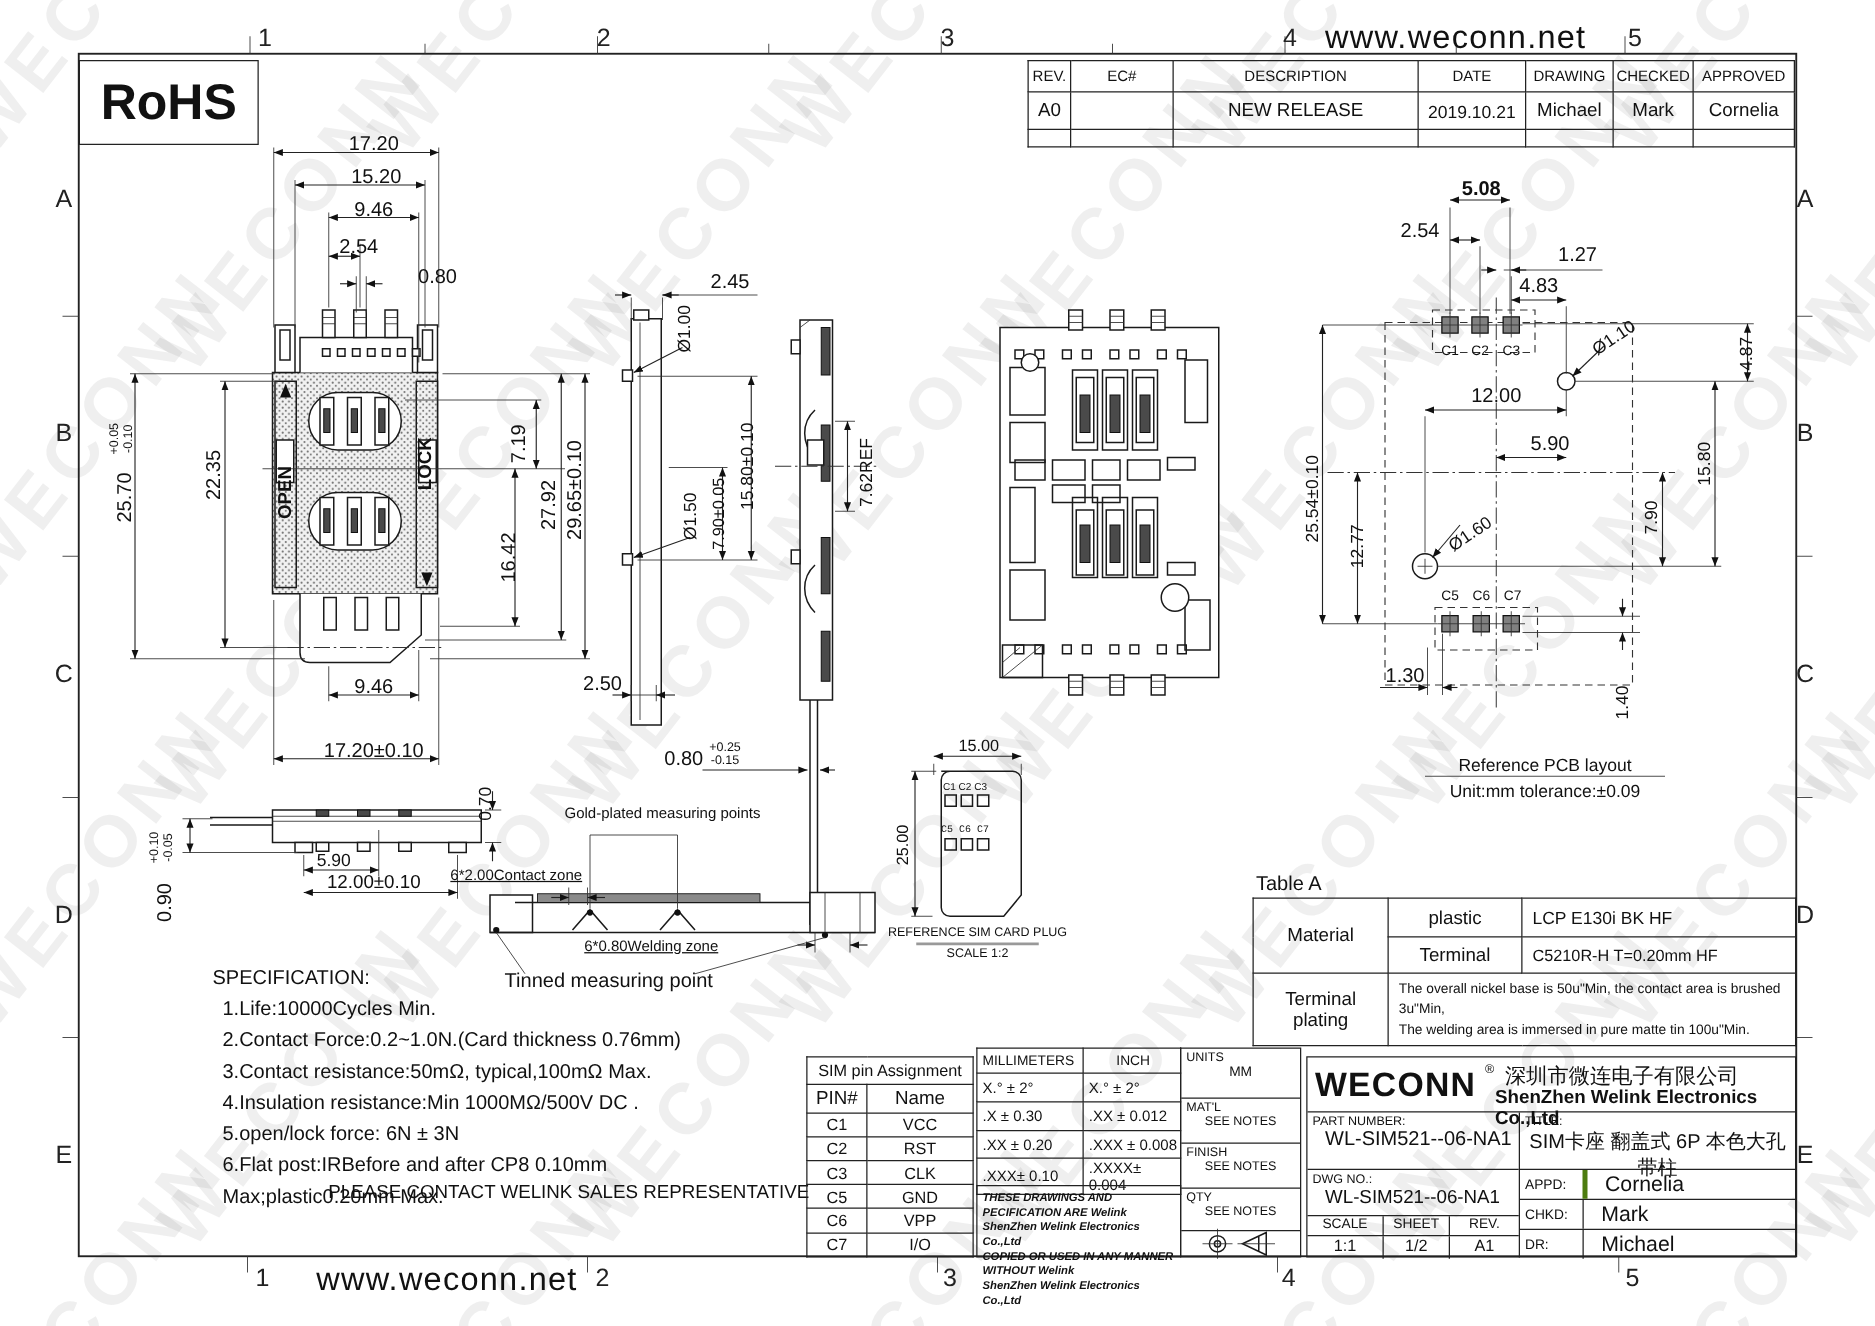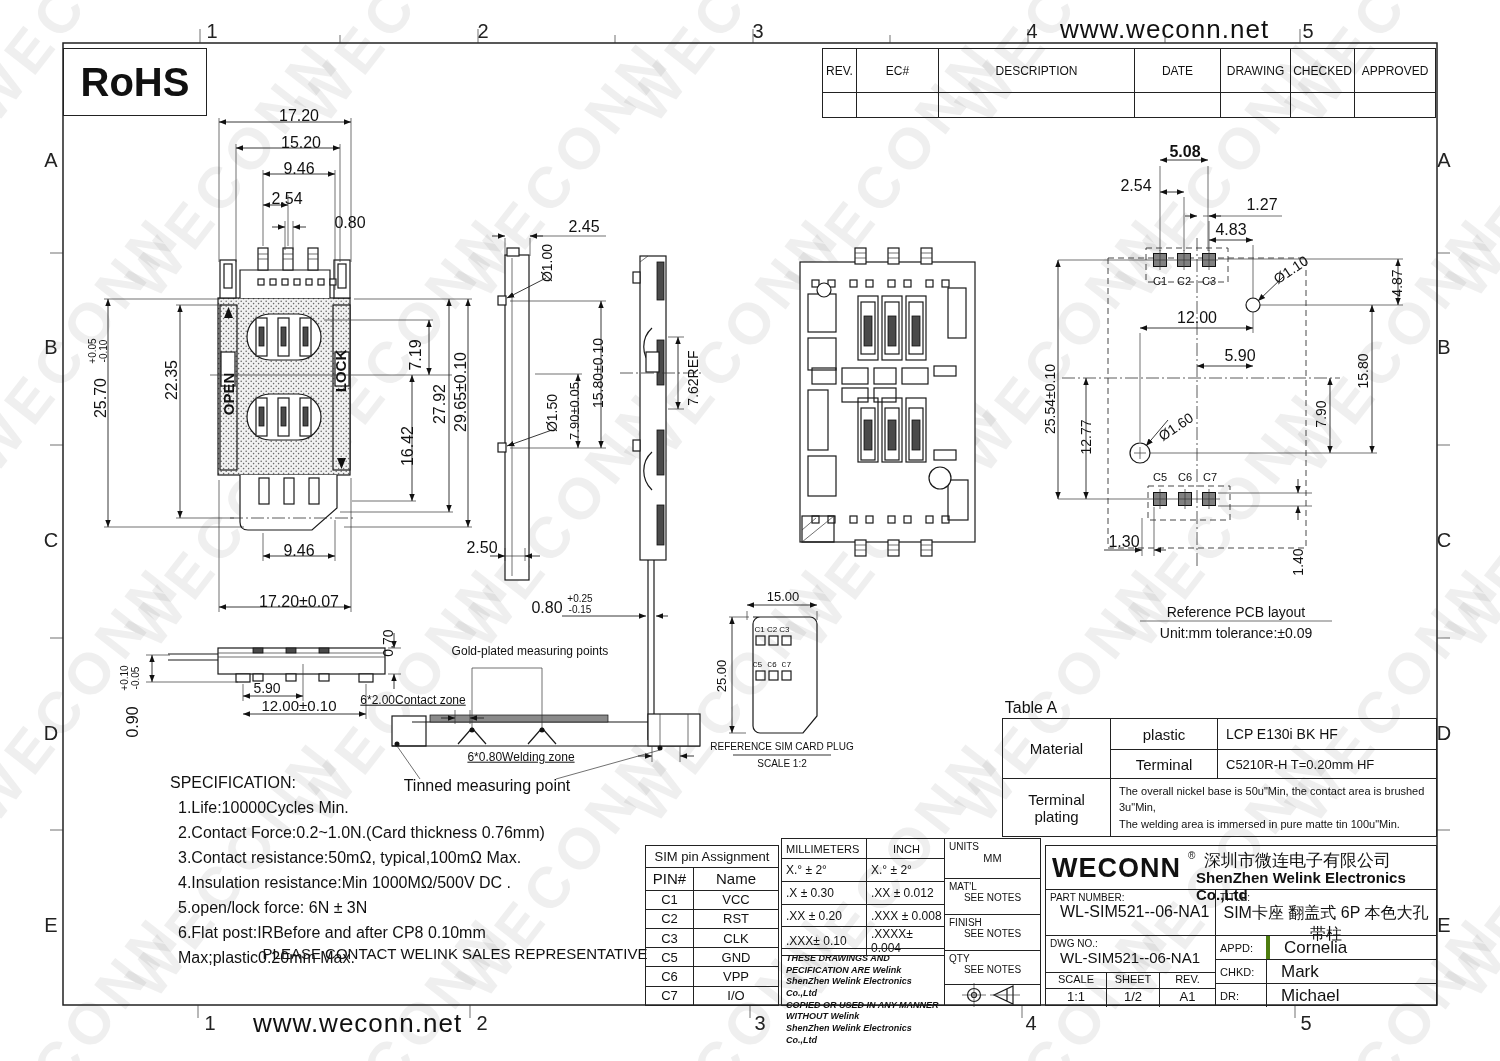--- a/index.html
+++ b/index.html
@@ -379,20 +379,29 @@
       </colgroup>
     <tbody>
         <tr style="height:25px;font-size:12px">
       <th>REV.</th>
       <th>EC#</th>
       <th>DESCRIPTION</th>
       <th>DATE</th>
       <th>DRAWING</th>
       <th>CHECKED</th>
       <th>APPROVED</th>
+    </tr>
+    <tr style="height:29px;font-size:15px">
+      <td>A0</td>
+      <td></td>
+      <td>NEW RELEASE</td>
+      <td style="font-size:14px">2019.10.21</td>
+      <td>Michael</td>
+      <td>Mark</td>
+      <td>Cornelia</td>
     </tr>
     <tr style="height:14px">
       <td></td>
           <td></td>
           <td></td>
           <td></td>
           <td></td>
           <td></td>
           <td></td>
     </tr>
@@ -659,21 +668,21 @@
     <div class="ann" style="left: 98px; top: 351px; font-size: 10px; transform: translate(-50%, -50%) rotate(-90deg);">+0.05
 -0.10</div>
     <div class="ann" style="left: 172px; top: 380px; font-size: 16px; transform: translate(-50%, -50%) rotate(-90deg);">22.35</div>
     <div class="ann" style="left: 229px; top: 394px; font-size: 15px; font-weight: bold; transform: translate(-50%, -50%) rotate(-90deg);">OPEN</div>
     <div class="ann" style="left: 341px; top: 371px; font-size: 15px; font-weight: bold; transform: translate(-50%, -50%) rotate(-90deg);">LOCK</div>
     <div class="ann" style="left: 416px; top: 355px; font-size: 16px; transform: translate(-50%, -50%) rotate(-90deg);">7.19</div>
     <div class="ann" style="left: 440px; top: 404px; font-size: 16px; transform: translate(-50%, -50%) rotate(-90deg);">27.92</div>
     <div class="ann" style="left: 461px; top: 392px; font-size: 16px; transform: translate(-50%, -50%) rotate(-90deg);">29.65±0.10</div>
     <div class="ann" style="left: 408px; top: 446px; font-size: 16px; transform: translate(-50%, -50%) rotate(-90deg);">16.42</div>
     <div class="ann" style="left: 299px; top: 551px; font-size: 16px; transform: translate(-50%, -50%);">9.46</div>
-    <div class="ann" style="left: 299px; top: 602px; font-size: 16px; transform: translate(-50%, -50%);">17.20±0.07</div>
+    <div class="ann" style="left: 299px; top: 602px; font-size: 16px; transform: translate(-50%, -50%);">17.20±0.10</div>
     <div class="ann" style="left: 482px; top: 548px; font-size: 16px; transform: translate(-50%, -50%);">2.50</div>
     <div class="ann" style="left: 547px; top: 608px; font-size: 16px; transform: translate(-50%, -50%);">0.80</div>
     <div class="ann" style="left: 580px; top: 604px; font-size: 10px; transform: translate(-50%, -50%);">+0.25
 -0.15</div>
     <div class="ann" style="left: 584px; top: 227px; font-size: 16px; transform: translate(-50%, -50%);">2.45</div>
     <div class="ann" style="left: 547px; top: 263px; font-size: 14px; transform: translate(-50%, -50%) rotate(-90deg);">Ø1.00</div>
     <div class="ann" style="left: 598px; top: 373px; font-size: 14px; transform: translate(-50%, -50%) rotate(-90deg);">15.80±0.10</div>
     <div class="ann" style="left: 575px; top: 411px; font-size: 13px; transform: translate(-50%, -50%) rotate(-90deg);">7.90±0.05</div>
     <div class="ann" style="left: 552px; top: 413px; font-size: 14px; transform: translate(-50%, -50%) rotate(-90deg);">Ø1.50</div>
     <div class="ann" style="left: 693px; top: 378px; font-size: 14px; transform: translate(-50%, -50%) rotate(-90deg);">7.62REF</div>

